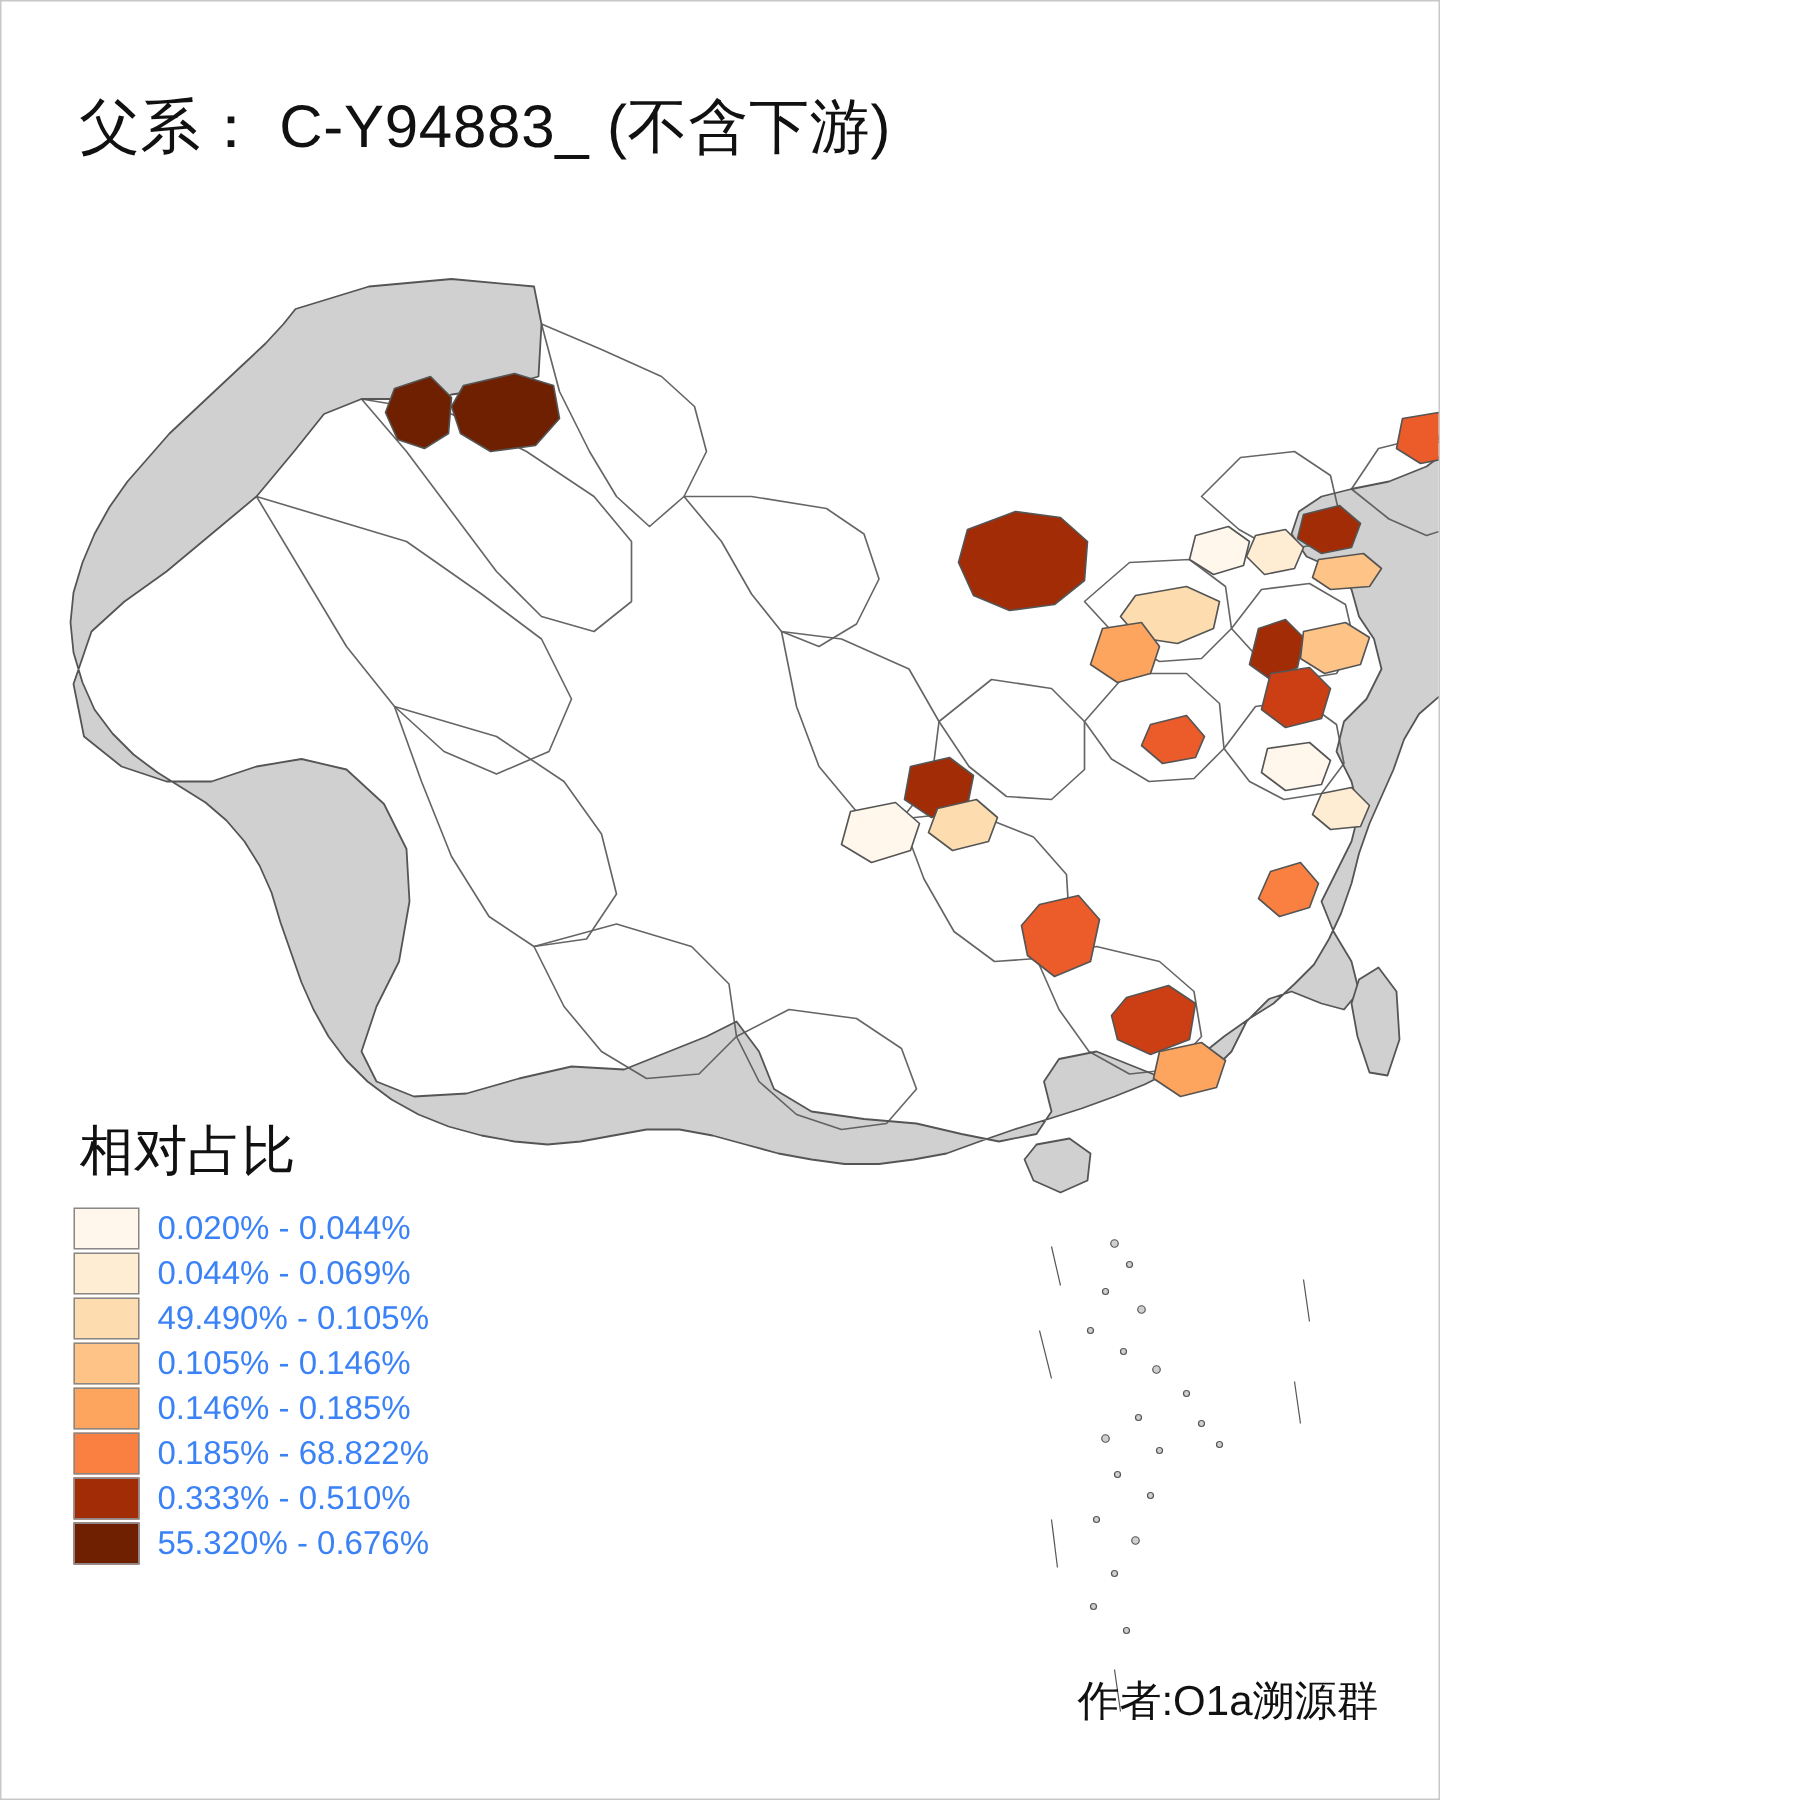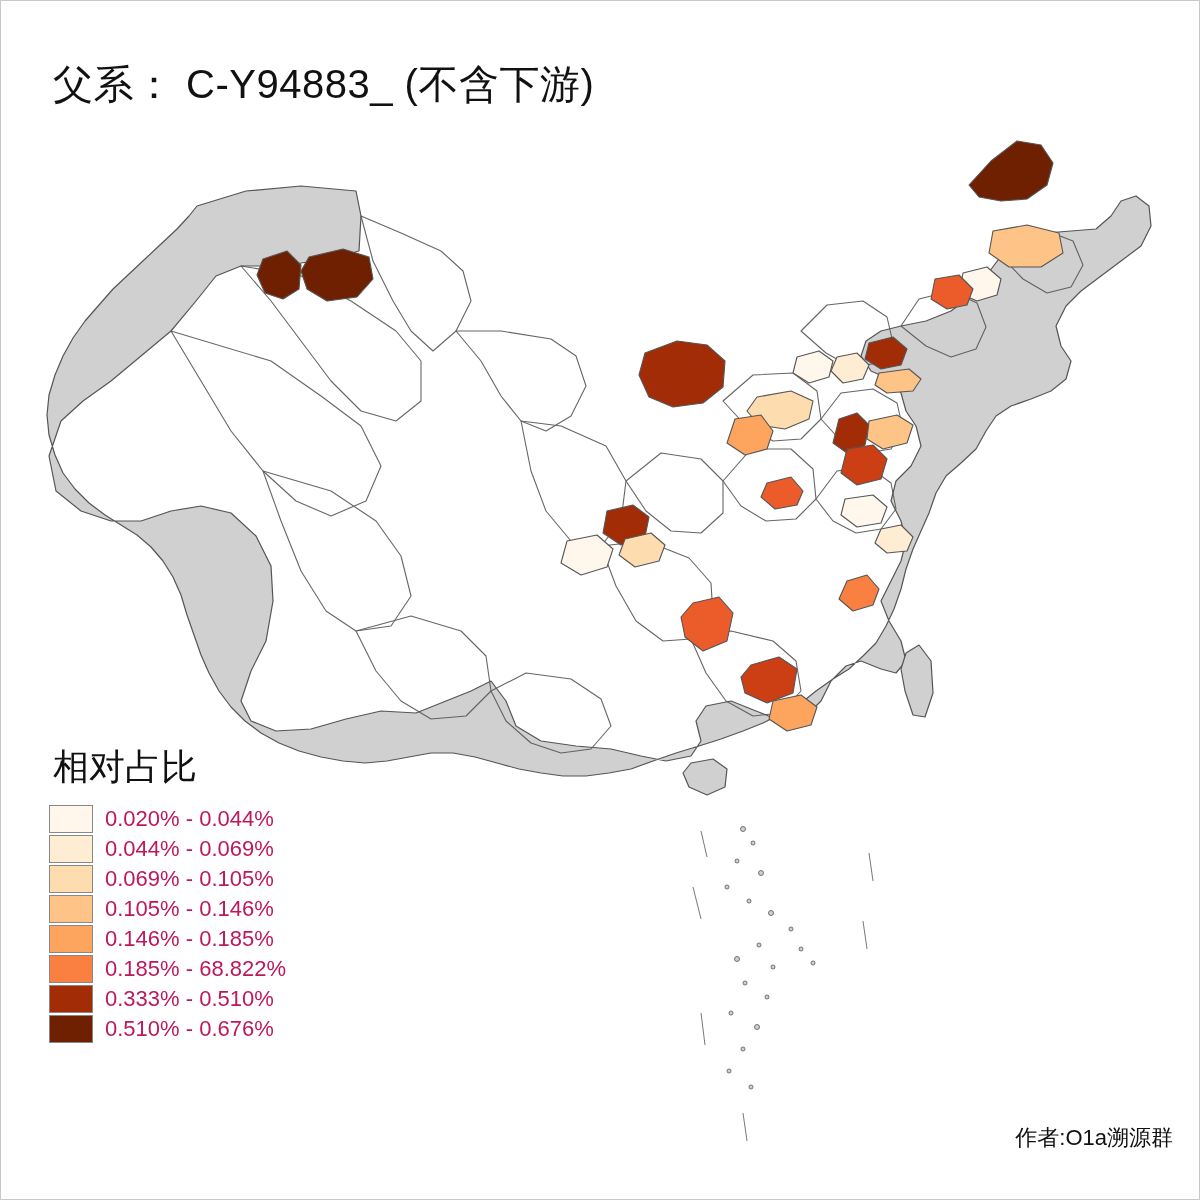--- a/index.html
+++ b/index.html
@@ -5,21 +5,21 @@
   html, body {
     margin: 0;
     padding: 0;
     background: #ffffff;
   }
   body {
     font-family: "Liberation Sans", sans-serif;
   }
   #page {
     position: relative;
-    width: 1200px;
+    width: 960px;
     height: 1200px;
     background: #ffffff;
     overflow: hidden;
     box-sizing: border-box;
     border: 1px solid #c8c8c8;
   }
   #title {
     position: absolute;
     left: 52px;
     top: 56px;
@@ -54,29 +54,29 @@
   }
   .legend-swatch {
     width: 44px;
     height: 28px;
     border: 1px solid #888888;
     box-sizing: border-box;
     flex: 0 0 auto;
   }
   .legend-label {
     font-size: 22px;
-    color: #be185d;
+    color: #3b82f6;
     margin-left: 12px;
     white-space: nowrap;
   }
   #credit {
     position: absolute;
-    right: 26px;
+    right: 40px;
     bottom: 46px;
-    font-size: 22px;
+    font-size: 28px;
     color: #111111;
     margin-top: 44px;
   }
 </style>
 </head>
 <body>
 
 <div id="page">
 
   <div id="title">父系： C-Y94883_ (不含下游)</div>
@@ -179,38 +179,38 @@
     <div class="legend-row">
       <span class="legend-swatch" style="background-color: rgb(255, 247, 236);"></span>
       <span class="legend-label">0.020% - 0.044%</span>
     </div>
     <div class="legend-row">
       <span class="legend-swatch" style="background-color: rgb(254, 236, 211);"></span>
       <span class="legend-label">0.044% - 0.069%</span>
     </div>
     <div class="legend-row">
       <span class="legend-swatch" style="background-color: rgb(253, 220, 175);"></span>
-      <span class="legend-label">0.069% - 0.105%</span>
+      <span class="legend-label">49.490% - 0.105%</span>
     </div>
     <div class="legend-row">
       <span class="legend-swatch" style="background-color: rgb(253, 195, 135);"></span>
       <span class="legend-label">0.105% - 0.146%</span>
     </div>
     <div class="legend-row">
       <span class="legend-swatch" style="background-color: rgb(253, 165, 94);"></span>
       <span class="legend-label">0.146% - 0.185%</span>
     </div>
     <div class="legend-row">
       <span class="legend-swatch" style="background-color: rgb(249, 128, 65);"></span>
       <span class="legend-label">0.185% - 68.822%</span>
     </div>
     <div class="legend-row">
       <span class="legend-swatch" style="background-color: rgb(162, 44, 5);"></span>
       <span class="legend-label">0.333% - 0.510%</span>
     </div>
     <div class="legend-row">
       <span class="legend-swatch" style="background-color: rgb(111, 32, 0);"></span>
-      <span class="legend-label">0.510% - 0.676%</span>
+      <span class="legend-label">55.320% - 0.676%</span>
     </div>
   </div>
 
   <div id="credit">作者:O1a溯源群</div>
 </div>
 
 </body></html>

